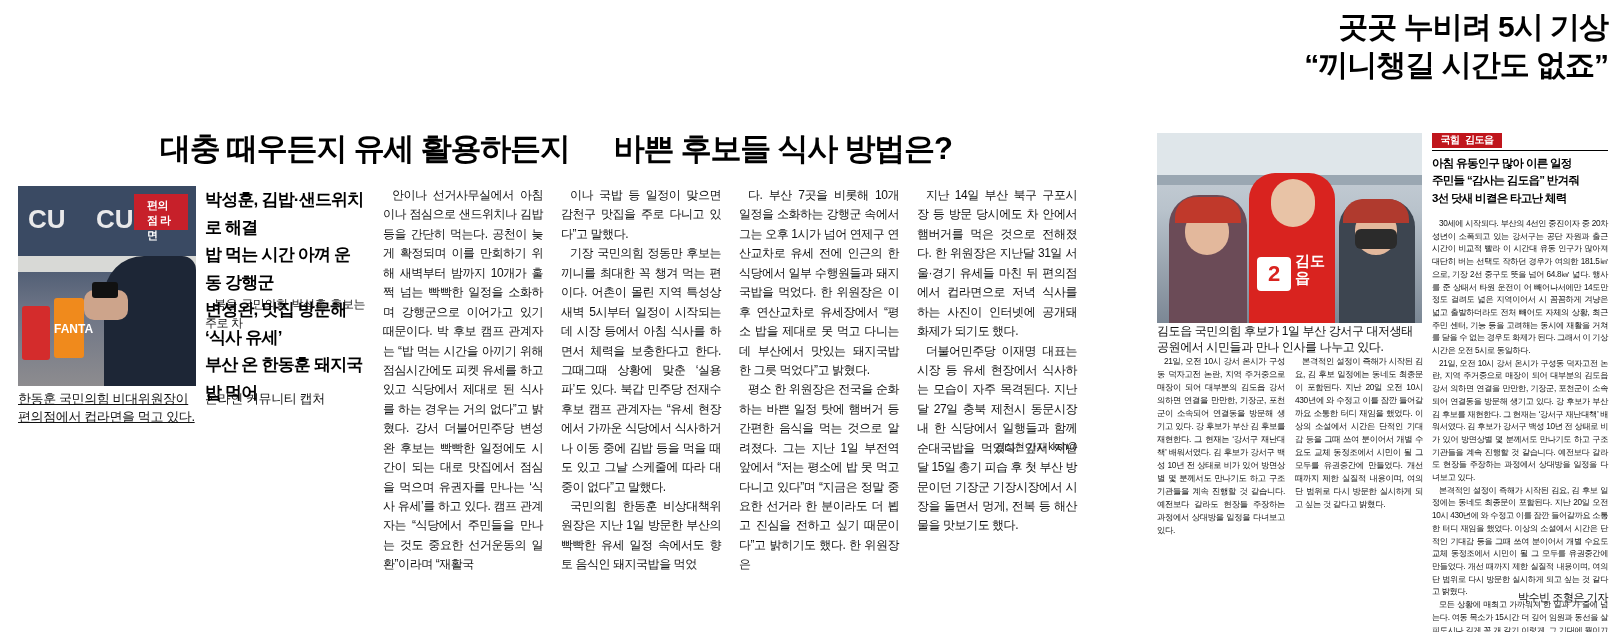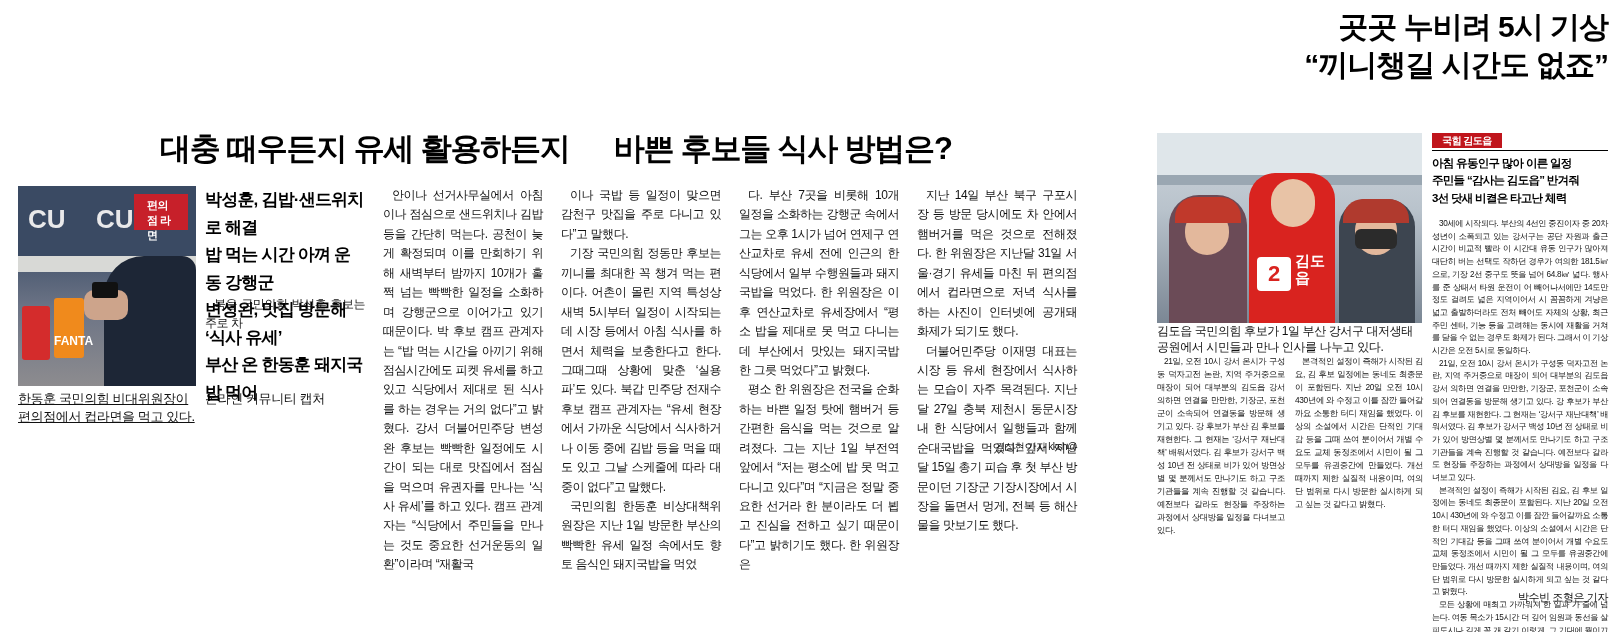--- a/index.html
+++ b/index.html
@@ -44,21 +44,21 @@
     background:linear-gradient(180deg,#2d3b52 0%,#47566e 35%,#6b7385 60%,#8d8c8f 100%);
     overflow:hidden;
   }
   .photo .shelf{position:absolute;left:0;top:0;width:178px;height:70px;background:#3a4a63;}
   .photo .shelf2{position:absolute;left:0;top:70px;width:178px;height:16px;background:#d8d9d6;}
   .photo .cu1{position:absolute;left:10px;top:18px;font:bold 26px "Liberation Sans",sans-serif;color:#e9e9ea;}
   .photo .cu2{position:absolute;left:78px;top:18px;font:bold 26px "Liberation Sans",sans-serif;color:#e9e9ea;}
   .photo .redbox{position:absolute;left:116px;top:8px;width:54px;height:36px;background:#c7202a;}
   .photo .redbox span{display:block;color:#fff;font:bold 11px "Liberation Sans",sans-serif;padding:4px 13px;letter-spacing:-0.5px;}
   .photo .can{position:absolute;left:36px;top:112px;width:30px;height:60px;background:#f08a1c;border-radius:3px;}
-  .photo .can b{display:block;color:#fff;font:bold 12px "Liberation Sans",sans-serif;text-align:center;padding-top:36px;}
+  .photo .can b{display:block;color:#fff;font:bold 12px "Liberation Sans",sans-serif;text-align:center;padding-top:24px;}
   .photo .can2{position:absolute;left:4px;top:120px;width:28px;height:54px;background:#d42c2c;border-radius:3px;}
   .photo .person{position:absolute;left:86px;top:70px;width:92px;height:130px;background:#1d2636;border-radius:40px 14px 0 0;}
   .photo .hand{position:absolute;left:66px;top:104px;width:44px;height:30px;background:#cda48b;border-radius:10px;}
   .photo .phone{position:absolute;left:74px;top:96px;width:26px;height:16px;background:#111;border-radius:3px;}
   .caption-left{
     position:absolute;left:18px;top:390px;width:178px;
     font-family:"Liberation Sans", sans-serif;font-size:13px;line-height:1.35;color:#111;letter-spacing:-0.4px;text-decoration:underline;
   }
   .caption-credit{
     position:absolute;left:205px;top:390px;width:170px;
@@ -112,21 +112,21 @@
   .rphoto .pC .scarf{position:absolute;left:4px;top:0px;width:66px;height:24px;background:#b03a2e;border-radius:20px 20px 0 0;}
   .rphoto-credit{
     position:absolute;left:1157px;top:324px;width:265px;
     font-family:"Liberation Sans", sans-serif;font-size:12px;color:#111;letter-spacing:-0.4px;line-height:1.3;
   }
 
   
   .side-tag{
     position:absolute;left:1432px;top:133px;width:70px;height:15px;
     background:#c0151c;color:#fff;
-    font-family:Liberation Serif, serif;font-weight:bold;font-size:10px;
+    font-family:Liberation Mono, monospace;font-weight:bold;font-size:10px;
     text-align:center;line-height:15px;letter-spacing:-0.5px;
   }
   .side-head{
     position:absolute;left:1432px;top:155px;width:176px;
     font-family:"Liberation Sans", sans-serif;font-weight:bold;font-size:11.5px;
     line-height:1.5;letter-spacing:-0.7px;color:#000;
   }
   .side-body{
     position:absolute;left:1432px;top:218px;width:176px;
     font-family:"Liberation Sans", sans-serif;font-size:8.2px;line-height:1.55;

